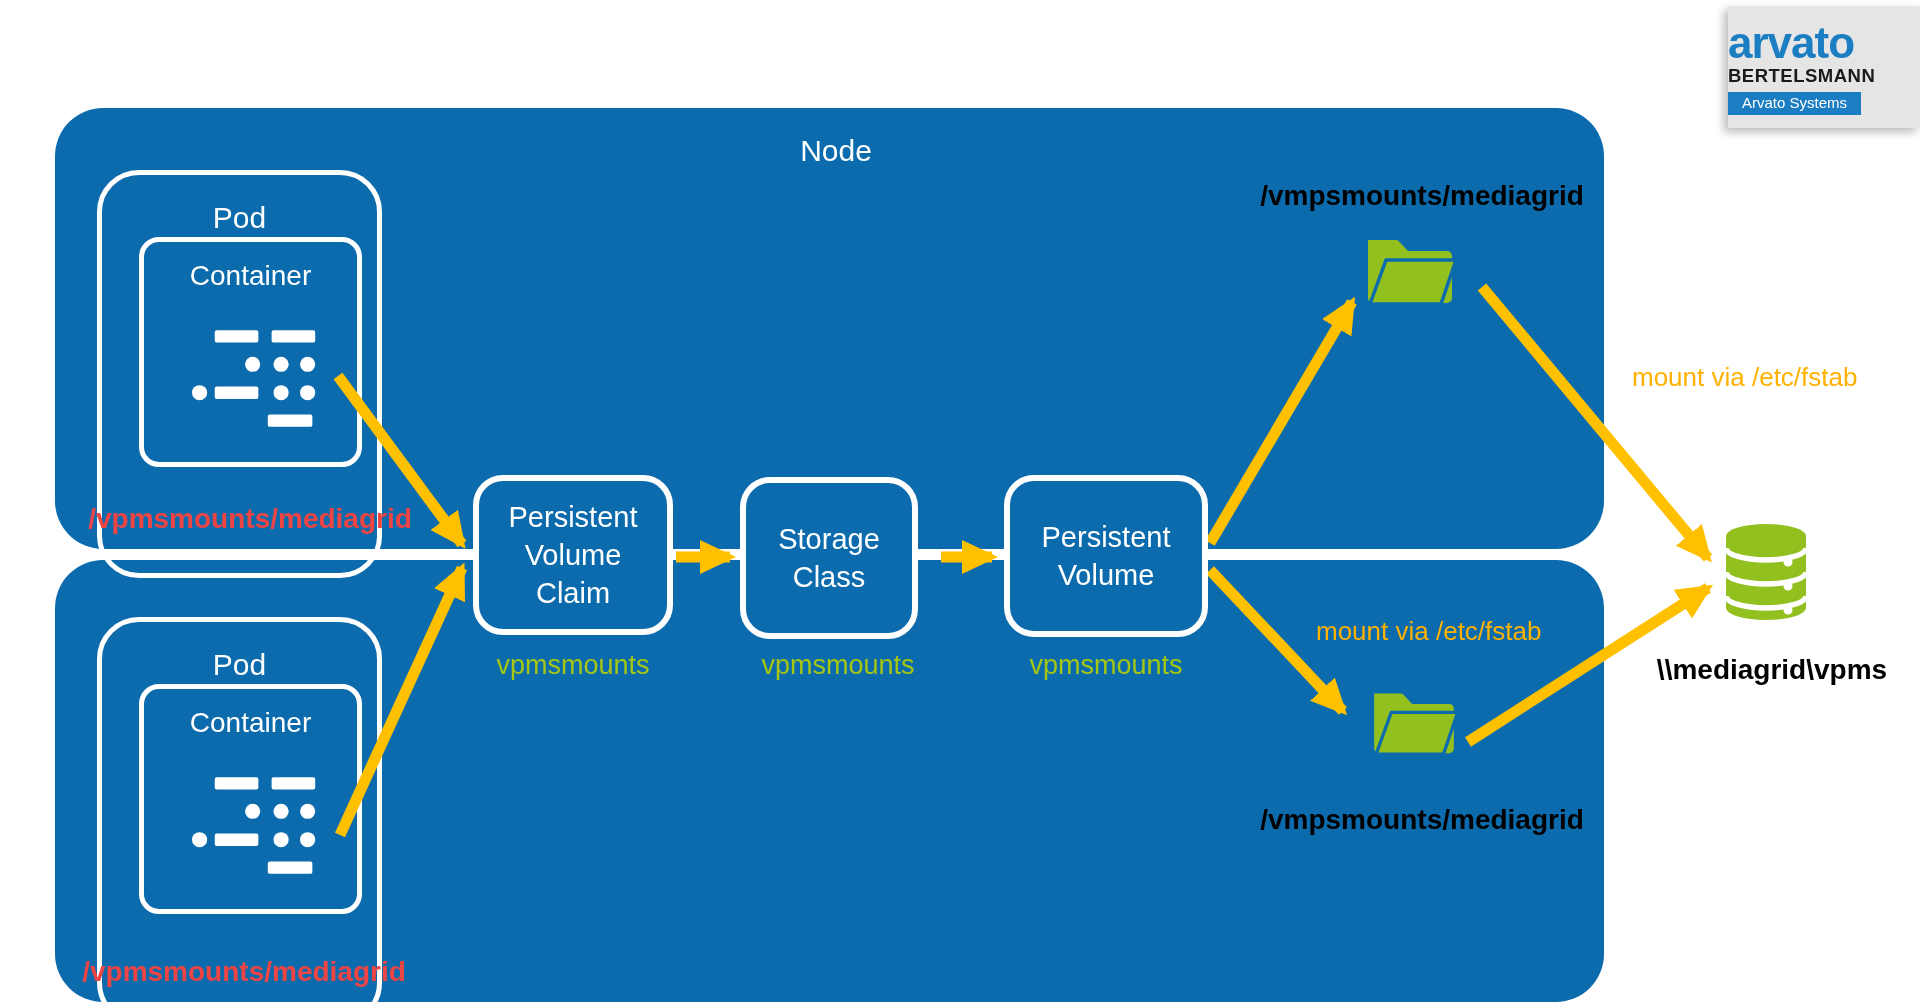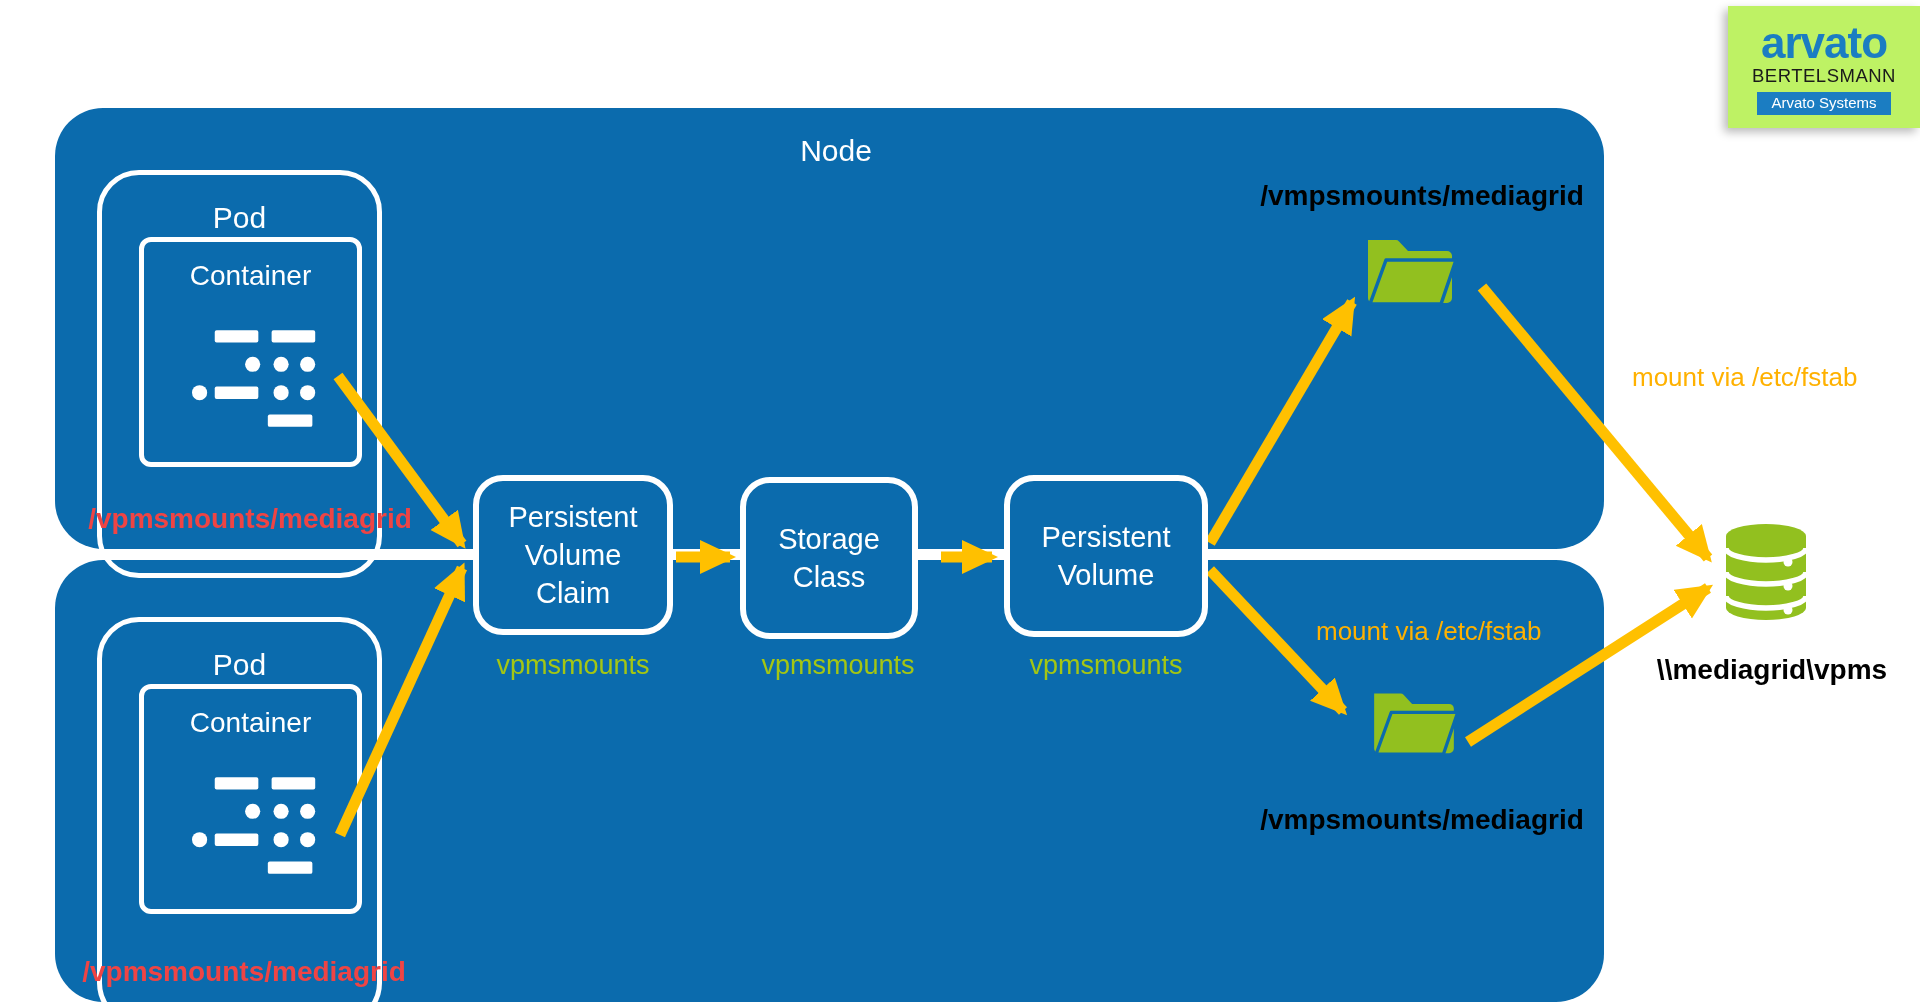--- a/index.html
+++ b/index.html
@@ -7,41 +7,41 @@
   .canvas{
     position:relative;width:1920px;height:1006px;background:#ffffff;overflow:hidden;
     font-family:"Liberation Sans",sans-serif;
   }
   .abs{position:absolute;}
   .ctr{transform:translateX(-50%);white-space:nowrap;}
 
   .title{top:30px;left:960px;font-size:50px;font-weight:400;color:#17375E;letter-spacing:0.5px;}
 
   
-  .logo-card{top:6px;right:0;width:192px;height:122px;background:#bef264;
+  .logo-card{top:6px;right:0;width:192px;height:122px;background:#e5e5e5;
     box-shadow:-4px 4px 9px rgba(0,0,0,0.28);display:flex;flex-direction:column;
-    align-items:center;justify-content:center;padding-top:4px;}
+    align-items:flex-start;justify-content:center;padding-top:4px;}
   .logo-brand{font-size:44px;font-weight:700;color:#1B7DC2;line-height:0.9;letter-spacing:-1px;}
-  .logo-parent{font-size:18.5px;font-weight:400;color:#1a1a1a;letter-spacing:0.5px;margin-top:3px;}
+  .logo-parent{font-size:18.5px;font-weight:700;color:#1a1a1a;letter-spacing:0.5px;margin-top:3px;}
   .logo-bar{margin-top:5px;background:#1B7DC2;color:#ffffff;font-size:15px;font-weight:400;
     padding:2px 14px 4px 14px;}
 
   
   .node{background:#0B6BAD;border-radius:48px;}
   .node-top{left:55px;top:108px;width:1549px;height:441px;}
   .node-bottom{left:55px;top:560px;width:1549px;height:442px;}
   .node-label{top:134px;left:836px;font-size:30px;color:#ffffff;font-weight:400;}
 
   
   .pod{border:5px solid #ffffff;border-radius:42px;width:285px;height:408px;left:97px;}
   .pod-top{top:170px;}
   .pod-bottom{top:617px;}
   .pod-label{top:26px;left:50%;font-size:30px;color:#ffffff;font-weight:400;}
   .containerbox{position:absolute;left:37px;top:62px;width:223px;height:230px;
-    border:5px solid #ffffff;border-radius:12px;}
+    border:5px solid #ffffff;border-radius:20px;}
   .container-label{top:18px;left:50%;font-size:28px;color:#ffffff;font-weight:400;}
   .container-icon{position:absolute;left:48px;top:86px;width:127px;height:101px;}
 
   
   .pbox{background:#0B6BAD;border:6px solid #ffffff;border-radius:30px;color:#ffffff;
     display:flex;flex-direction:column;align-items:center;justify-content:center;
     font-size:29px;line-height:38px;font-weight:400;text-align:center;}
   .pbox-pvc{left:473px;top:475px;width:200px;height:160px;}
   .pbox-sc{left:740px;top:477px;width:178px;height:162px;}
   .pbox-pv{left:1004px;top:475px;width:204px;height:162px;}

